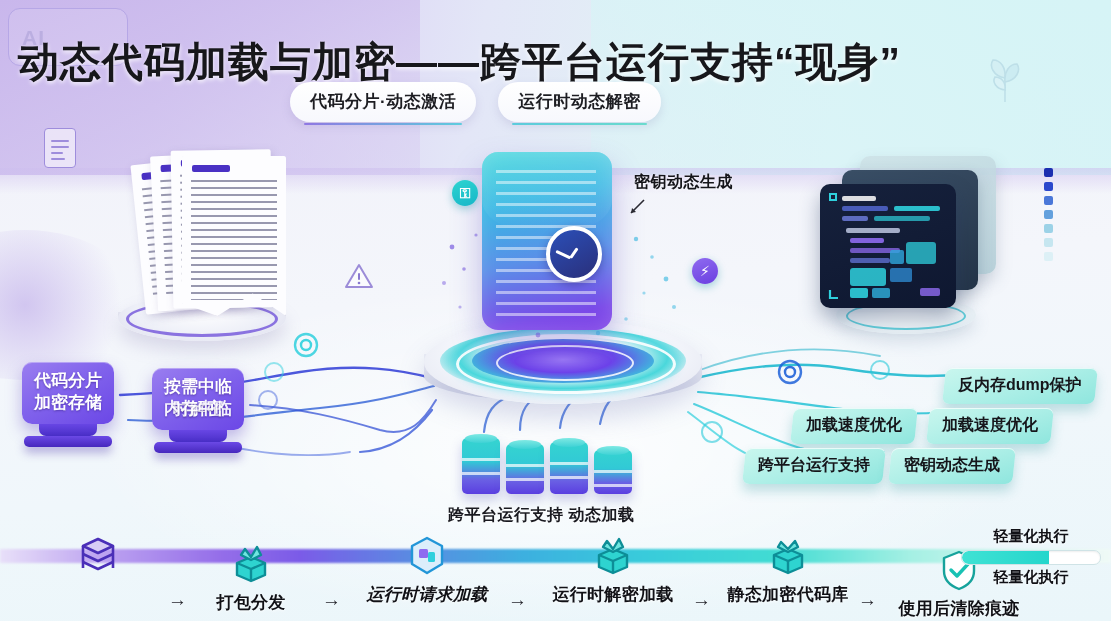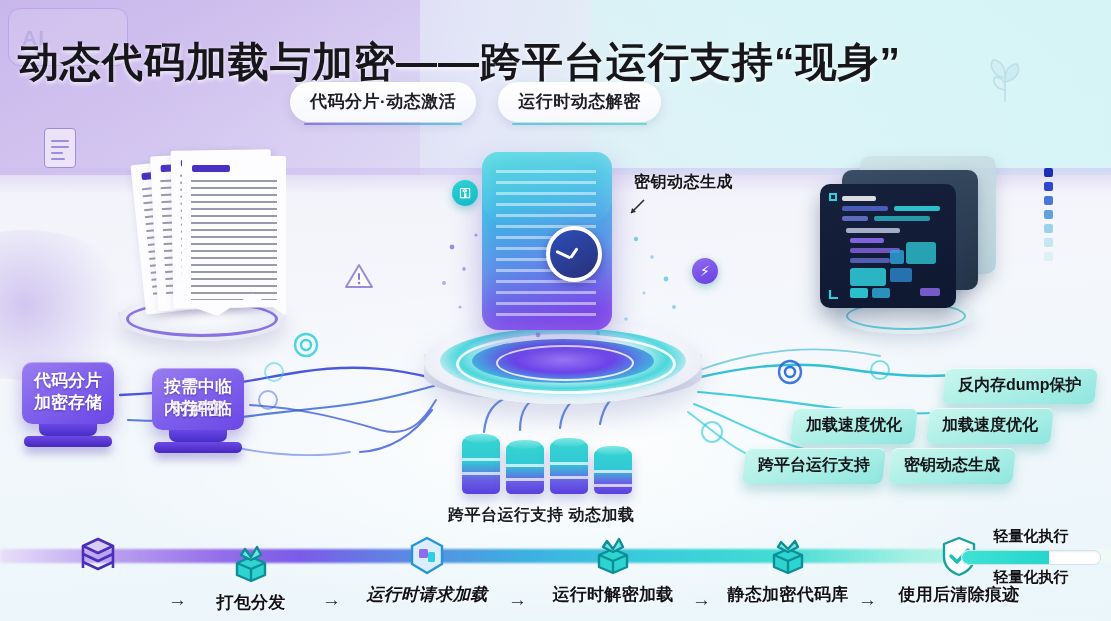--- a/index.html
+++ b/index.html
@@ -629,21 +629,21 @@
             <path d="M9 22 L23 28 L37 22" fill="none"></path>
             <path d="M23 28 L23 40" fill="none"></path>
             <path d="M16 9 L23 16 L30 8 L33 14 L23 19 L13 14 Z" fill="#6fe6e0"></path>
           </g>
         </svg>
       </div>
       <div class="lbl">静态加密代码库</div>
     </div>
     <div class="arrow" style="left:858px;">→</div>
 
-    <div class="step" style="left:884px;top:6px;width:150px;">
+    <div class="step" style="left:884px;top:20px;width:150px;">
       <div class="ico">
         <svg viewBox="0 0 46 46">
           <path d="M23 5 L38 11 L38 24 C38 33 31 39 23 42 C15 39 8 33 8 24 L8 11 Z" fill="#ffffff" stroke="#17a39c" stroke-width="2.4" stroke-linejoin="round"></path>
           <path d="M15 23 L21 29 L32 17" fill="none" stroke="#19c2b4" stroke-width="3.4" stroke-linecap="round" stroke-linejoin="round"></path>
         </svg>
       </div>
       <div class="lbl">使用后清除痕迹</div>
     </div>
 
     <div class="progress-wrap">

